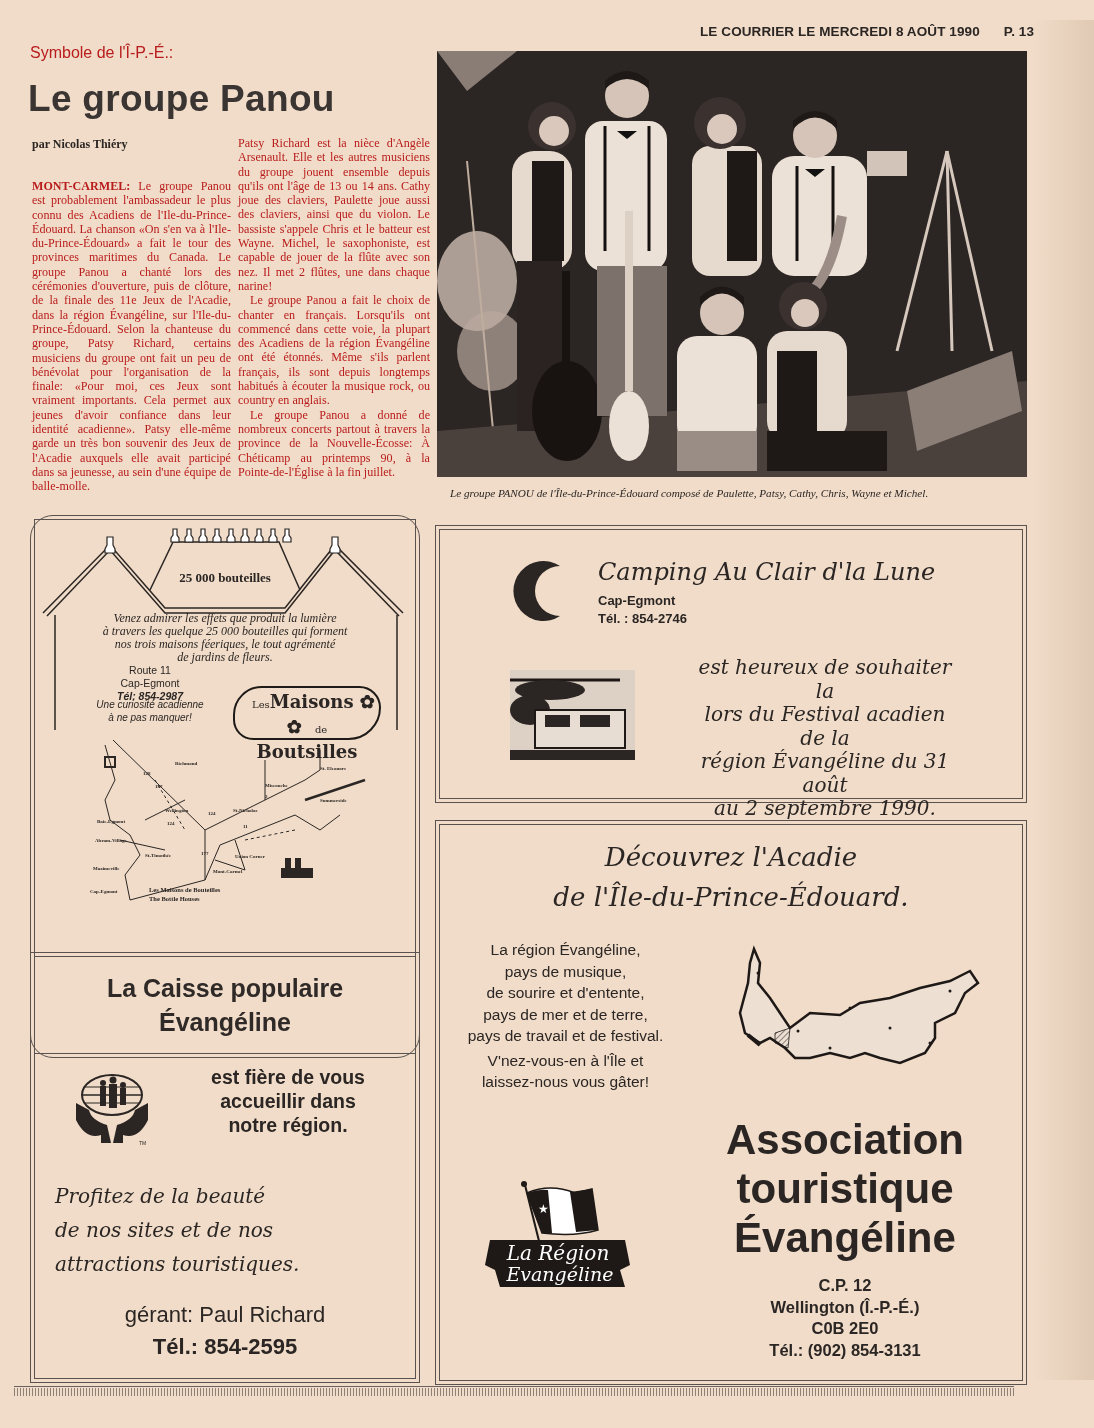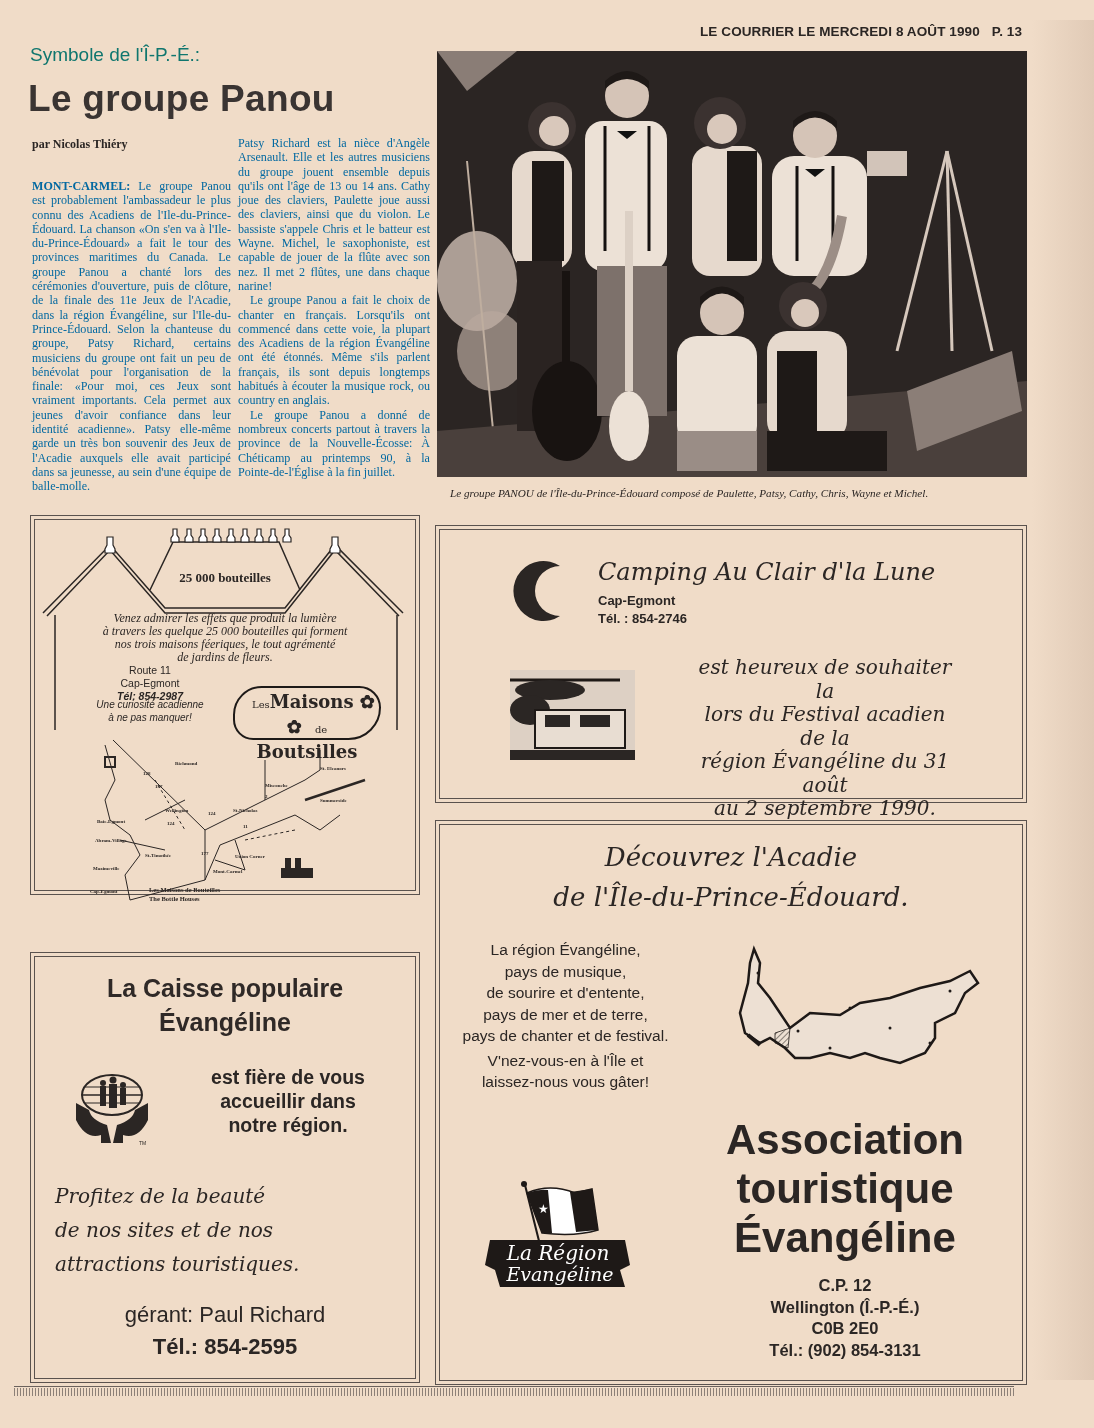--- a/index.html
+++ b/index.html
@@ -14,42 +14,42 @@
     .abs { position: absolute; }
 
     
     .running-head {
       left: 700px; top: 24px;
       font-family: "Liberation Sans", sans-serif;
       font-weight: bold; font-size: 13.5px; letter-spacing: 0.1px;
       color: #2b2624;
       white-space: nowrap;
     }
-    .running-head .pg { margin-left: 12px; }
+    .running-head .pg { margin-left: 24px; }
 
     .kicker {
       left: 30px; top: 44px;
       font-family: "Liberation Sans", sans-serif;
-      font-size: 19px; color: #0f766e;
+      font-size: 16px; color: #b91c1c;
     }
     .headline {
       left: 28px; top: 78px;
       font-family: "Liberation Sans", sans-serif;
       font-weight: bold; font-size: 37px; color: #3a3432;
       letter-spacing: 0.3px;
     }
 
     
     .byline {
       left: 32px; top: 137px;
       font-weight: bold; font-size: 12px;
     }
     .col {
       font-size: 12.1px; line-height: 14.3px;
-      text-align: justify; color: #0369a1;
+      text-align: justify; color: #b91c1c;
     }
     .col p { text-indent: 0; }
     .col p + p { text-indent: 12px; }
     .col-1 { left: 32px; top: 179px; width: 199px; }
     .col-2 { left: 238px; top: 136px; width: 192px; }
     .col-1 .dateline { font-weight: bold; }
 
     
     .photo {
       left: 437px; top: 51px; width: 590px; height: 426px;
@@ -66,21 +66,21 @@
     
     .adbox {
       border: 1px solid #5a524e;
       padding: 3px;
     }
     .adbox > .inner {
       border: 1px solid #5a524e;
       width: 100%; height: 100%;
       position: relative;
     }
-    .ad-bottles { left: 30px; top: 515px; width: 390px; height: 380px; }
+    .ad-bottles { left: 30px; top: 515px; width: 390px; height: 543px; border-radius: 23px; }
     .ad-camping { left: 435px; top: 525px; width: 592px; height: 278px; }
     .ad-caisse { left: 30px; top: 952px; width: 390px; height: 431px; }
     .ad-acadie { left: 435px; top: 820px; width: 592px; height: 565px; }
 
     
     .bottles-title {
       left: 0; width: 100%; top: 50px; text-align: center;
       font-weight: bold; font-size: 13px;
     }
     .bottles-desc {
@@ -458,21 +458,21 @@
   <div class="inner">
     <div class="abs acadie-title">
       <div>Découvrez l'Acadie</div>
       <div>de l'Île-du-Prince-Édouard.</div>
     </div>
     <div class="abs acadie-poem">
       <div>La région Évangéline,</div>
       <div>pays de musique,</div>
       <div>de sourire et d'entente,</div>
       <div>pays de mer et de terre,</div>
-      <div>pays de chanter et de festival.</div>
+      <div>pays de travail et de festival.</div>
       <div class="gap">V'nez-vous-en à l'Île et</div>
       <div>laissez-nous vous gâter!</div>
     </div>
     <div class="abs pei-map">
       <svg viewBox="0 0 270 130">
         <path d="M24,6 L30,20 L28,40 L40,55 L50,70 L60,85 L80,70 L110,72 L130,60 L160,55 L190,45 L220,38 L240,28 L248,40 L235,50 L225,70 L205,80 L205,95 L195,110 L170,120 L150,115 L135,110 L120,115 L100,110 L80,115 L65,115 L55,105 L40,95 L30,100 L15,90 L10,70 L18,40 L20,20 Z" fill="#ede0d3" stroke="#1e1917" stroke-width="2.5"></path>
         <path d="M30,102 L18,92" stroke="#1e1917" stroke-width="4"></path>
         <path d="M45,90 L60,85 L58,105 L45,100 Z" fill="url(#hatch)" stroke="#1e1917" stroke-width="0.8"></path>
         <defs>
           <pattern id="hatch" width="4" height="4" patternUnits="userSpaceOnUse" patternTransform="rotate(45)">

